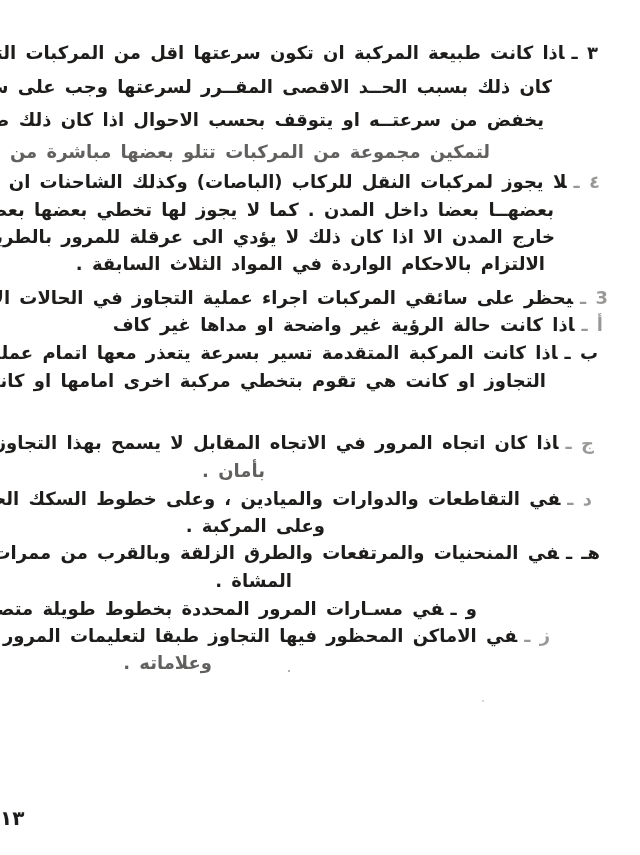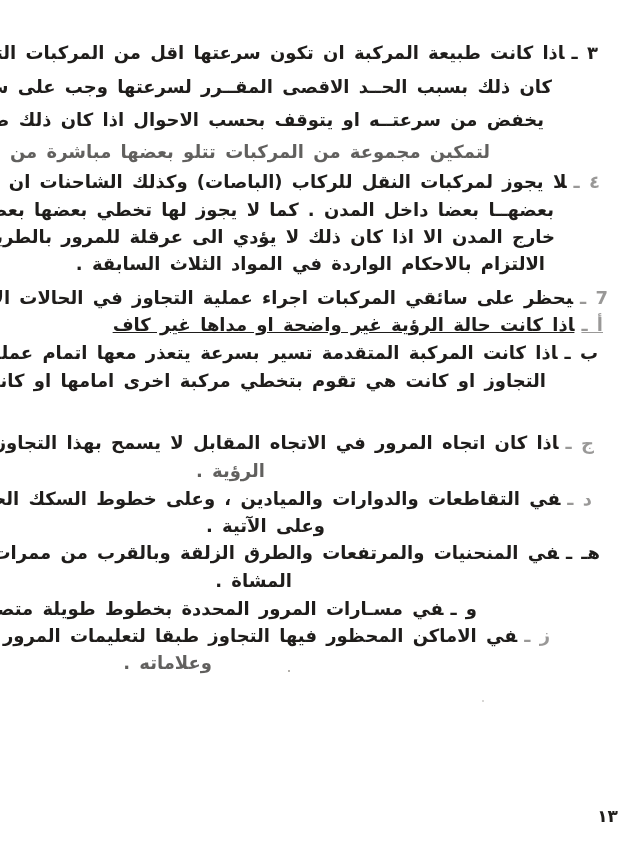--- a/index.html
+++ b/index.html
@@ -20,22 +20,22 @@
     word-spacing:3px;
     letter-spacing:0px;
     line-height:26px;
   }
   .marker{ margin-left:7px; }
   .faded{ opacity:.45; }
   .dim{ opacity:.7; }
   .pagenum{
     position:absolute;
     left:0; right:22px;
-    text-align:right;
-    font-size:17px;
+    text-align:left;
+    font-size:20px;
     letter-spacing:2px;
   }
   .speck{
     position:absolute;
     background:#9a968f;
     border-radius:50%;
   }
 </style>
 </head>
 <body>
@@ -45,32 +45,32 @@
   <div class="ln" style="top:40px;  right:42px;"><span class="marker">٣ ـ</span><span>اذا كانت طبيعة المركبة ان تكون سرعتها اقل من المركبات التالية لها او</span></div>
   <div class="ln" style="top:74px;  right:88px;">كان ذلك بسبب الحــد الاقصى المقــرر لسرعتها وجب على سائقها ان</div>
   <div class="ln" style="top:107px; right:96px;">يخفض من سرعتــه او يتوقف بحسب الاحوال اذا كان ذلك ضروريا</div>
   <div class="ln dim" style="top:139px; right:150px;">لتمكين مجموعة من المركبات تتلو بعضها مباشرة من تخطيه</div>
 
   <div class="ln" style="top:169px; right:40px;"><span class="marker faded">٤ ـ</span><span>لا يجوز لمركبات النقل للركاب (الباصات) وكذلك الشاحنات ان تتخطى</span></div>
   <div class="ln" style="top:197px; right:86px;">بعضهــا بعضا داخل المدن . كما لا يجوز لها تخطي بعضها بعضا</div>
   <div class="ln" style="top:224px; right:85px;">خارج المدن الا اذا كان ذلك لا يؤدي الى عرقلة للمرور بالطريق . مع</div>
   <div class="ln" style="top:251px; right:95px;text-align:right;">الالتزام بالاحكام الواردة في المواد الثلاث السابقة .</div>
 
-  <div class="ln" style="top:285px; right:32px;"><span class="marker faded">7 ـ</span><span>يحظر على سائقي المركبات اجراء عملية التجاوز في الحالات الآتية</span></div>
+  <div class="ln" style="top:285px; right:32px;"><span class="marker faded">3 ـ</span><span>يحظر على سائقي المركبات اجراء عملية التجاوز في الحالات الآتية</span></div>
 
-  <div class="ln" style="top:312px; right:37px;text-decoration:underline;"><span class="marker faded">أ ـ</span><span>اذا كانت حالة الرؤية غير واضحة او مداها غير كاف</span></div>
+  <div class="ln" style="top:312px; right:37px;"><span class="marker faded">أ ـ</span><span>اذا كانت حالة الرؤية غير واضحة او مداها غير كاف</span></div>
 
   <div class="ln" style="top:340px; right:42px;"><span class="marker">ب ـ</span><span>اذا كانت المركبة المتقدمة تسير بسرعة يتعذر معها اتمام عملية</span></div>
   <div class="ln" style="top:368px; right:94px;">التجاوز او كانت هي تقوم بتخطي مركبة اخرى امامها او كانت</div>
 
   <div class="ln" style="top:430px; right:46px;"><span class="marker faded">ج ـ</span><span>اذا كان اتجاه المرور في الاتجاه المقابل لا يسمح بهذا التجاوز</span></div>
-  <div class="ln dim" style="top:458px; right:375px;">الرؤية .</div>
+  <div class="ln dim" style="top:458px; right:375px;">بأمان .</div>
 
   <div class="ln" style="top:486px; right:48px;"><span class="marker faded">د ـ</span><span>في التقاطعات والدوارات والميادين ، وعلى خطوط السكك الحديدية .</span></div>
-  <div class="ln" style="top:513px; right:315px;">وعلى الآتية .</div>
+  <div class="ln" style="top:513px; right:315px;">وعلى المركبة .</div>
 
   <div class="ln" style="top:540px; right:40px;"><span class="marker">هـ ـ</span><span>في المنحنيات والمرتفعات والطرق الزلقة وبالقرب من ممرات عبور</span></div>
   <div class="ln" style="top:568px; right:348px;">المشاة .</div>
 
   <div class="ln" style="top:596px; right:163px;"><span class="marker">و ـ</span><span>في مسـارات المرور المحددة بخطوط طويلة متصلة .</span></div>
 
   <div class="ln" style="top:623px; right:90px;"><span class="marker faded">ز ـ</span><span>في الاماكن المحظور فيها التجاوز طبقا لتعليمات المرور واشاراته</span></div>
   <div class="ln dim" style="top:650px; right:428px;text-align:right;">وعلاماته .</div>
 
   <div class="pagenum" style="top:806px;">١٣</div>

